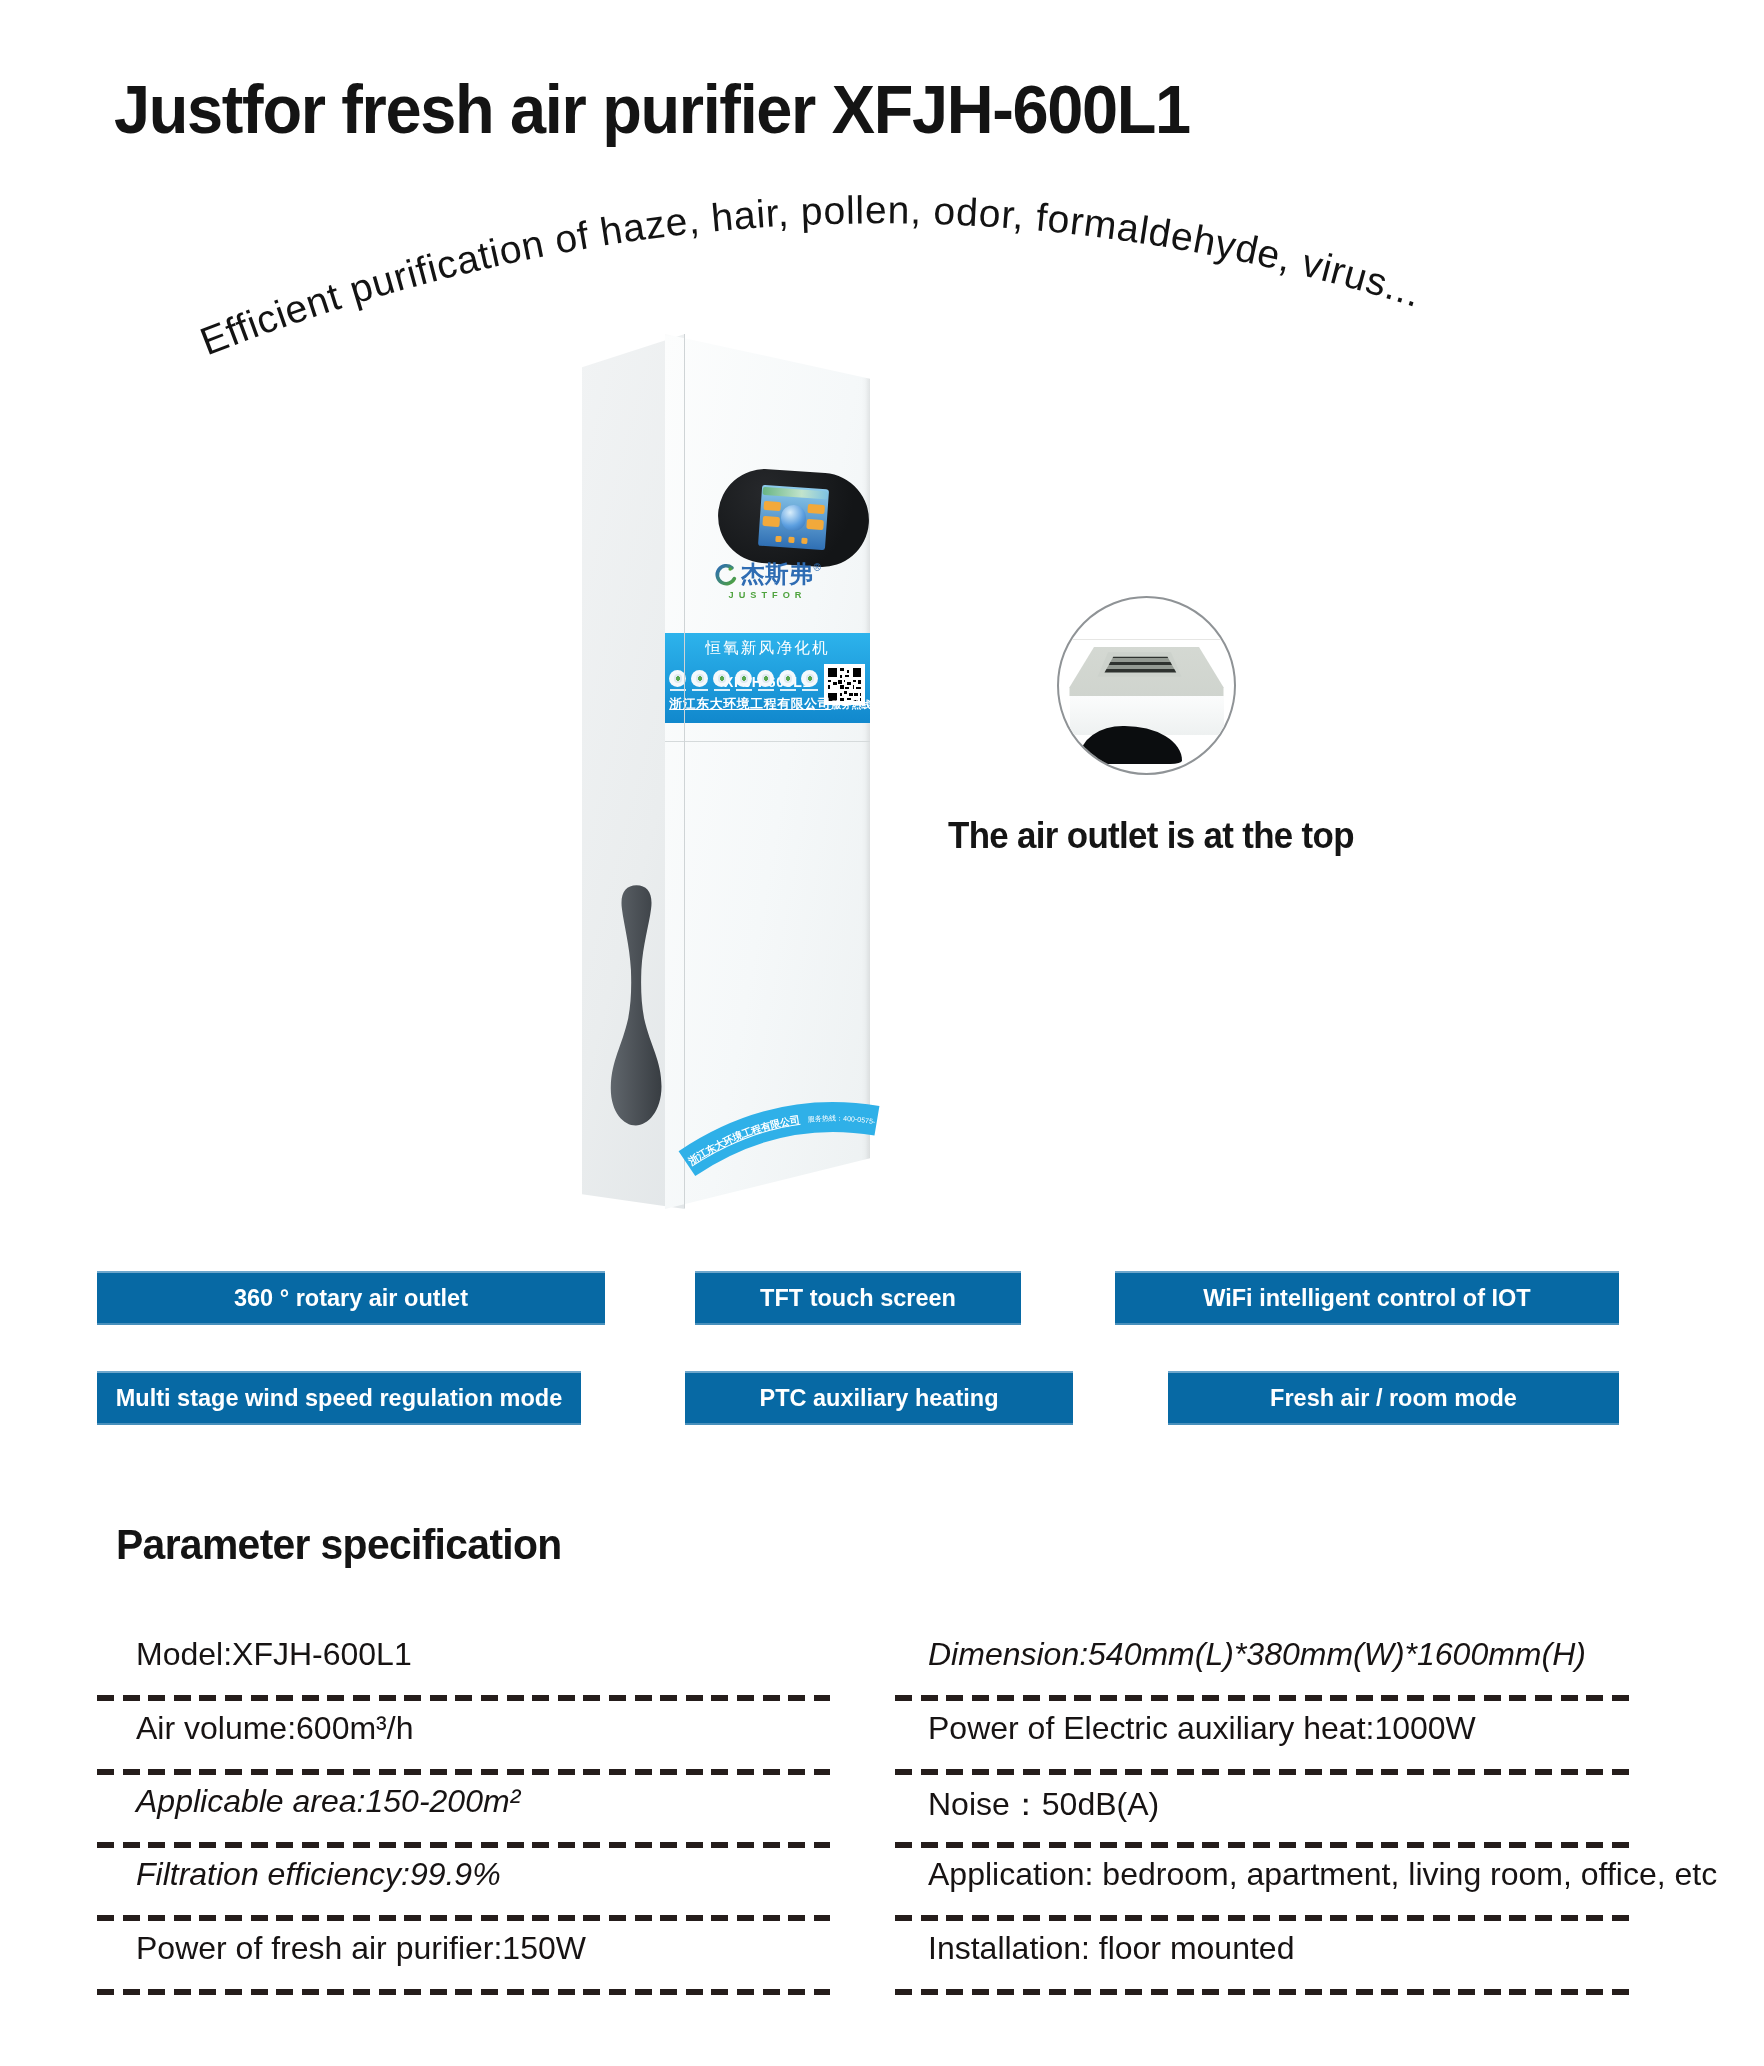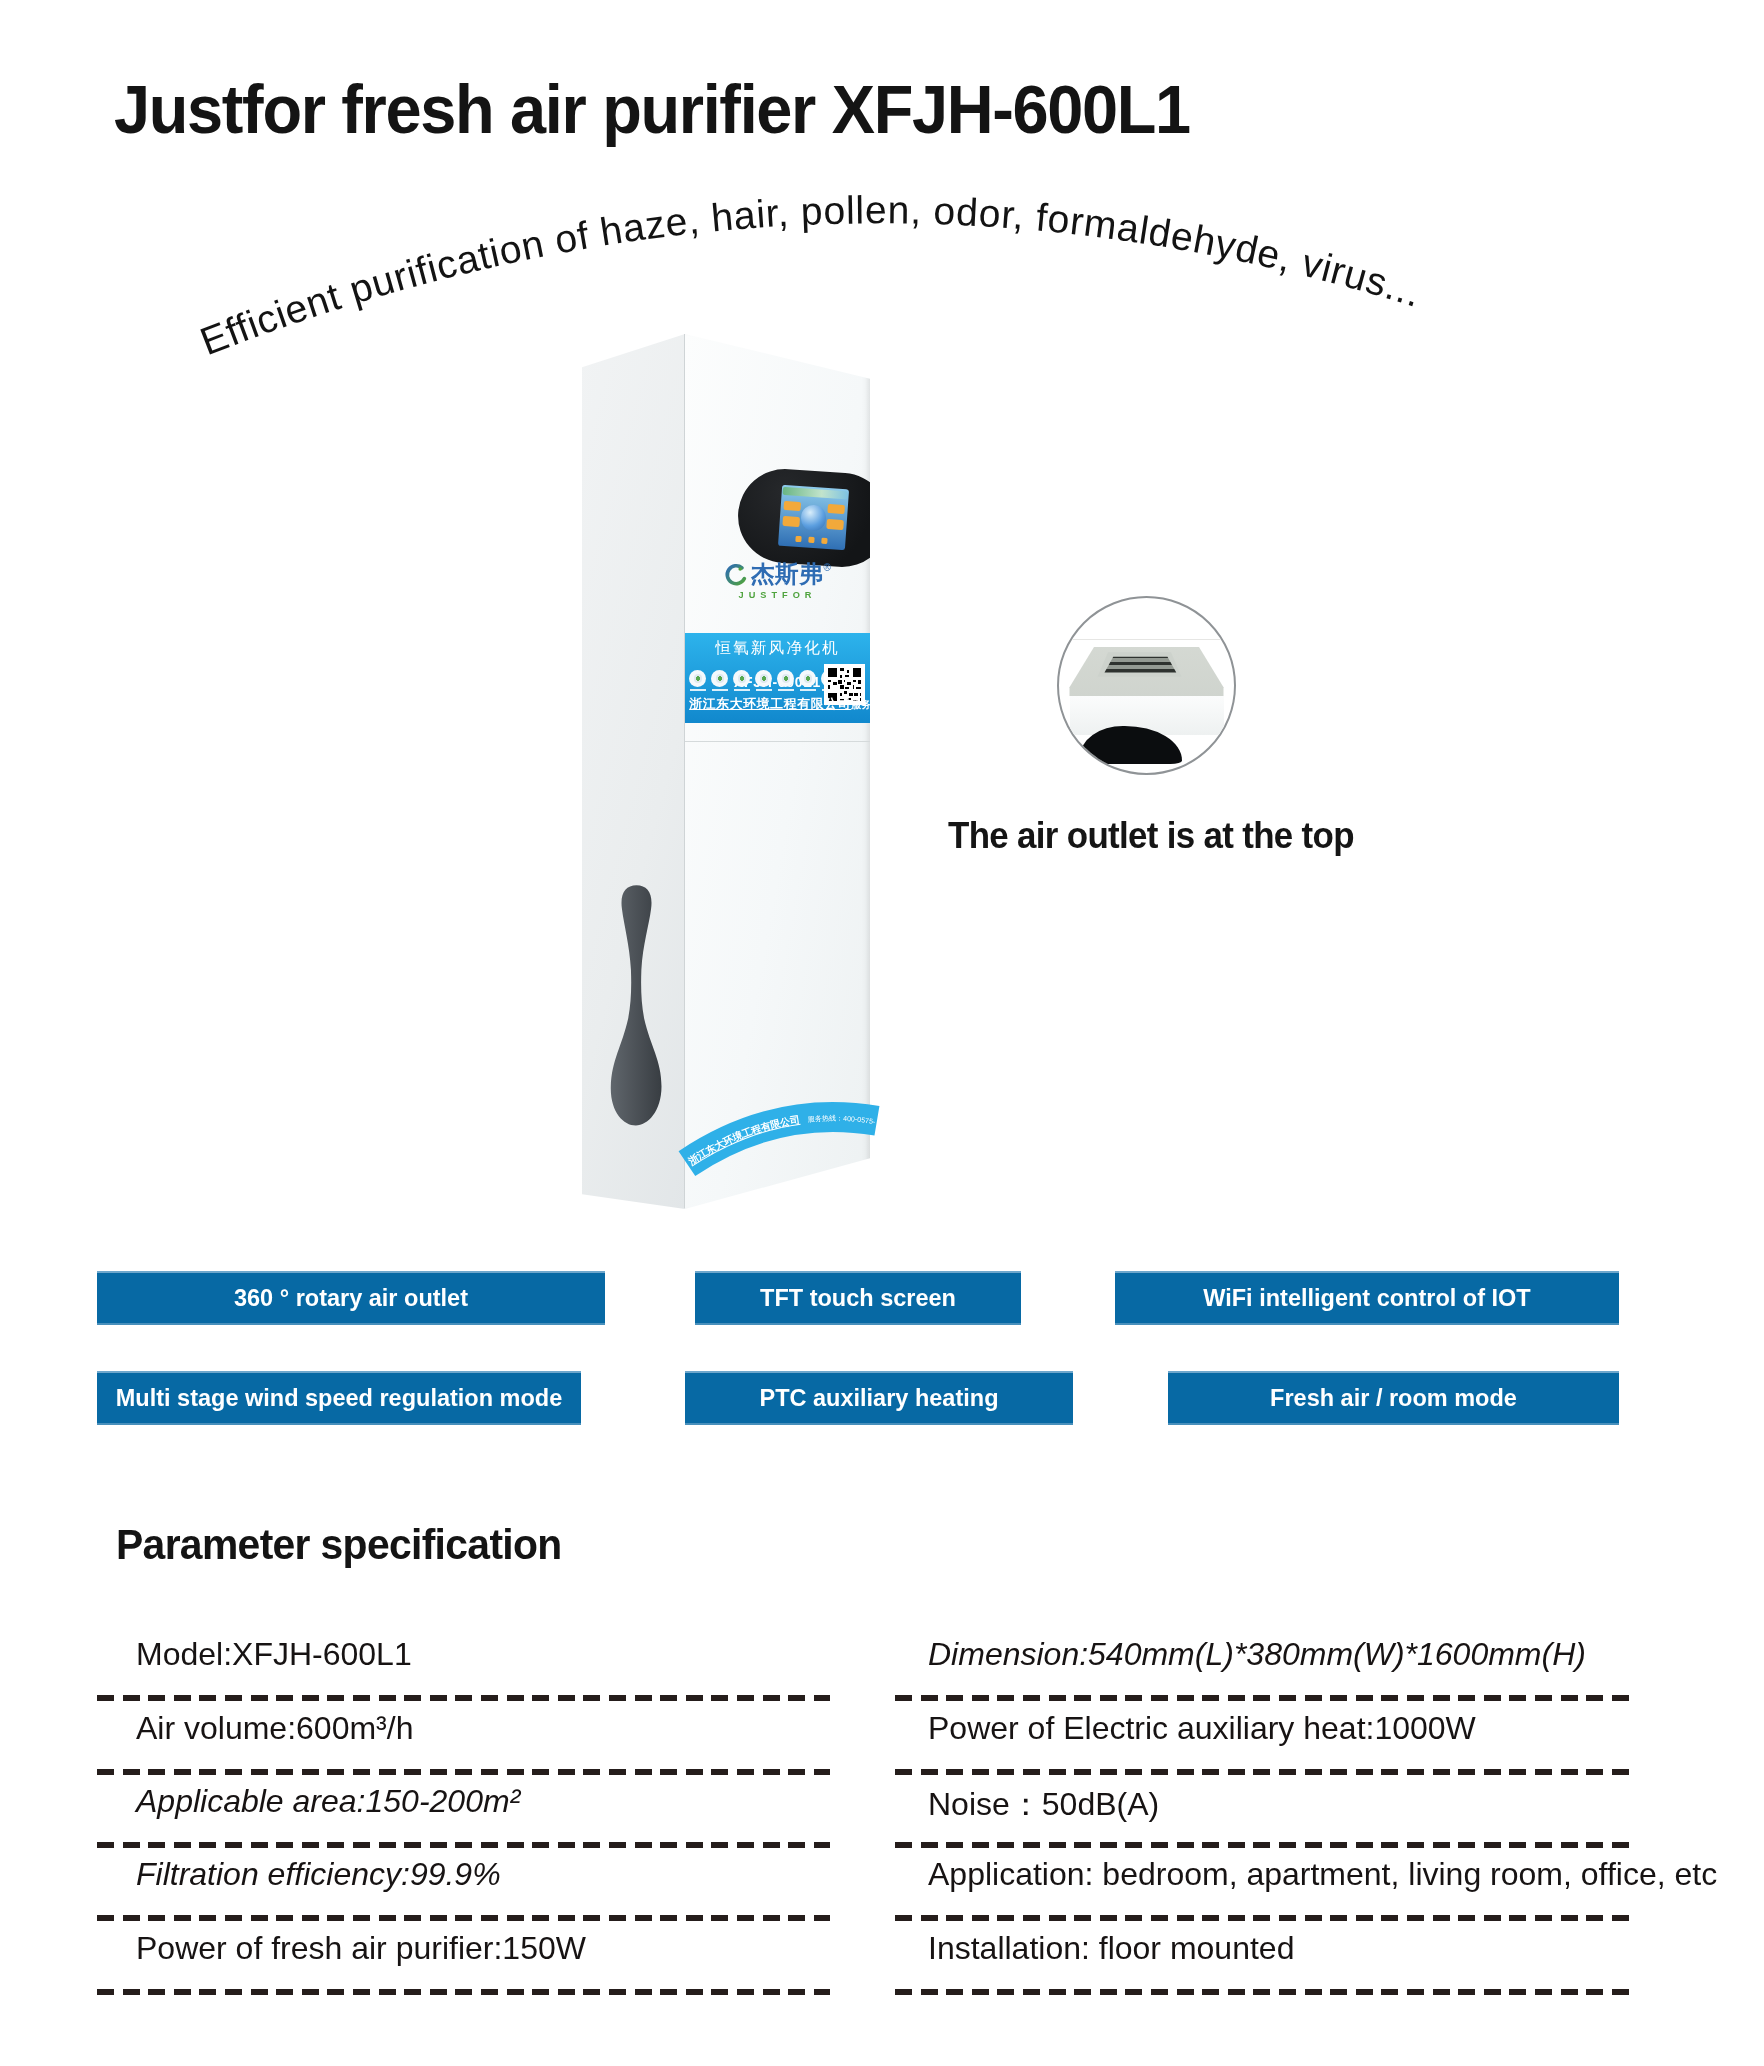--- a/index.html
+++ b/index.html
@@ -15,21 +15,21 @@
     transform:scaleX(.97);transform-origin:left top;white-space:nowrap;color:#151515;}
 
   
   .arc-svg{left:171px;top:178px;width:1459px;height:313px;overflow:visible;}
   .arc-svg text{font-family:"Liberation Sans",sans-serif;font-size:55px;fill:#131313;letter-spacing:1px;}
 
   
   .side-panel{left:582px;top:334px;width:103px;height:875px;
     clip-path:polygon(0 3.8%,100% 0,100% 100%,0 98.3%);
     background:linear-gradient(105deg,#f1f3f4 0%,#eaedee 60%,#e2e6e8 100%);}
-  .front-face{left:685px;top:334px;width:185px;height:875px;
+  .front-face{left:665px;top:334px;width:205px;height:875px;
     clip-path:polygon(0 0,100% 5.1%,100% 94.2%,0 100%);
     background:linear-gradient(100deg,#fcfdfd 0%,#f5f8f9 55%,#edf1f2 100%);
     box-shadow:inset -5.7px 0 7.1px -5px rgba(0,0,0,.15);}
   .edge-seam{left:684px;top:334px;width:1.4px;height:874px;background:#cfd4d6;}
   .door-seam{position:absolute;left:0;top:407px;width:100%;height:1.4px;background:#d5dadb;}
 
   .screen-pill{position:absolute;left:53px;top:137px;width:151px;height:94px;border-radius:47px;
     background:radial-gradient(circle at 30% 25%,#26282b,#131517 70%);transform:rotate(4deg);}
   .screen{position:absolute;left:42px;top:16.4px;width:67px;height:61px;border-radius:2.8px;
     background:linear-gradient(180deg,#8ecbec,#2f6fb4);overflow:hidden;}

